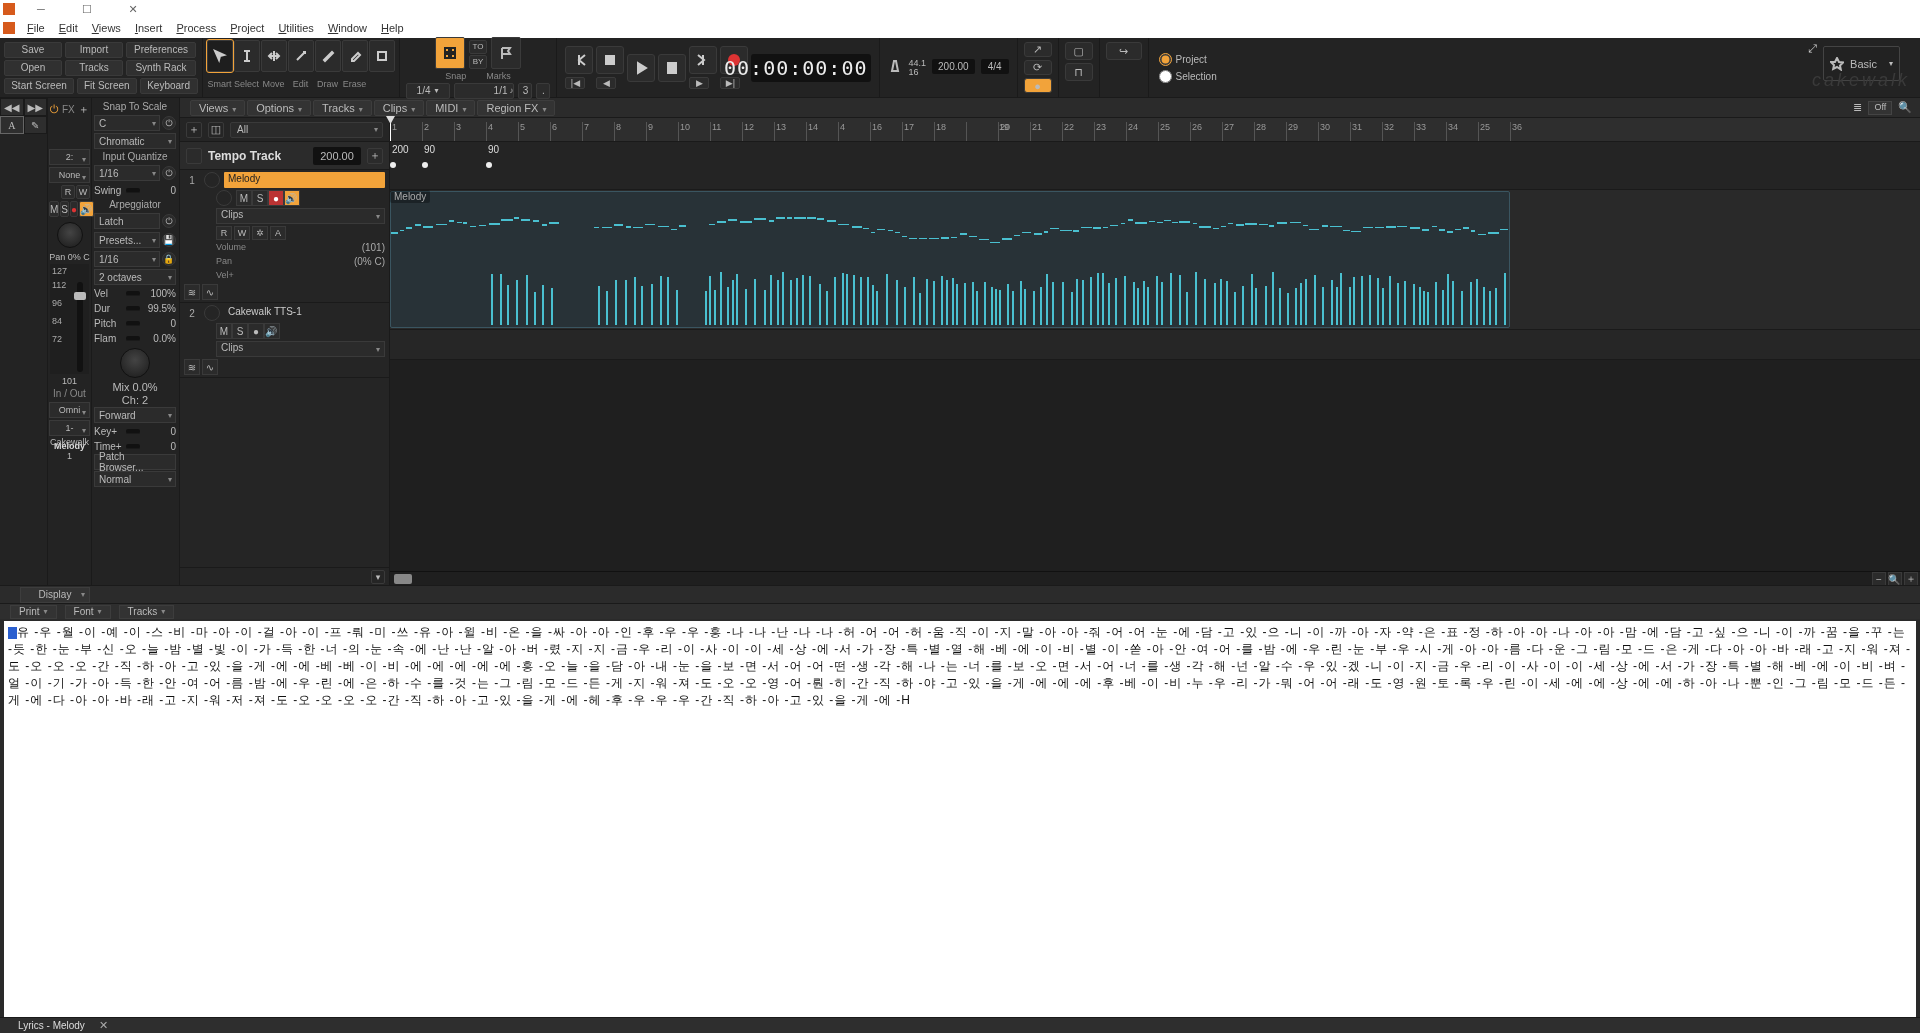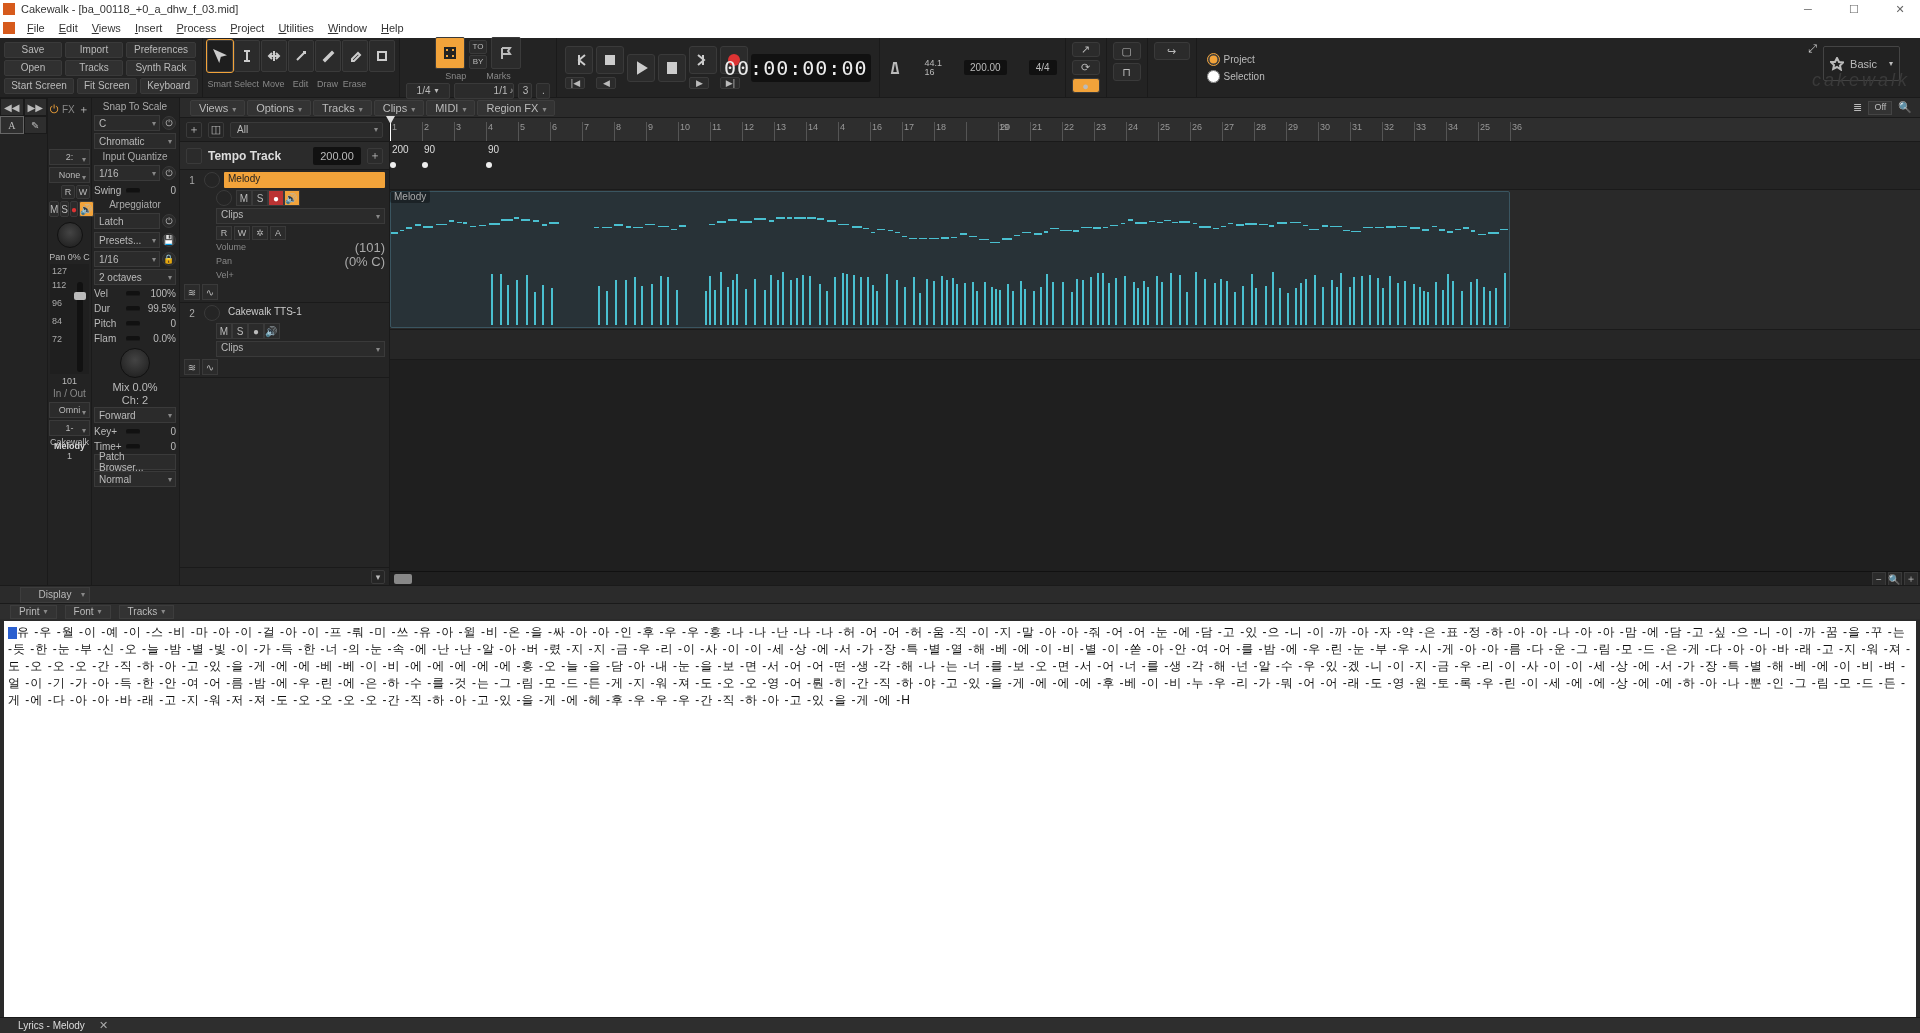--- a/index.html
+++ b/index.html
@@ -35,21 +35,21 @@
 .snap-mini { width: 18px; height: 14px; background: #2b2b2b; border: 1px solid #3a3a3a; border-radius: 2px; font-size: 8px; display: flex; align-items: center; justify-content: center; }
 .snap-drop { height: 16px; background: #2b2b2b; border: 1px solid #3a3a3a; border-radius: 2px; font-size: 10px; display: flex; align-items: center; justify-content: center; min-width: 44px; position: relative; }
 .transport { display: flex; gap: 3px; align-items: center; padding: 0 8px; border-right: 1px solid #1a1a1a; }
 .tp-btn { width: 28px; height: 28px; background: #2b2b2b; border: 1px solid #3a3a3a; border-radius: 3px; display: flex; align-items: center; justify-content: center; color: #ccc; }
 .tp-btn.rec { color: #d33; }
 .tp-btn.rec .dot { width: 12px; height: 12px; background: #d33; border-radius: 50%; }
 .transport .buscol { display: flex; flex-direction: column; gap: 3px; }
 .tp-small { width: 20px; height: 12px; background: #2b2b2b; border: 1px solid #3a3a3a; border-radius: 2px; display: flex; align-items: center; justify-content: center; font-size: 9px; }
 .timecode { width: 120px; height: 28px; background: #111; color: #eee; font-family: "Consolas", monospace; font-size: 20px; letter-spacing: 1px; display: flex; align-items: center; justify-content: flex-end; padding-right: 4px; border-radius: 3px; }
 .meta-group { display: flex; flex-direction: column; justify-content: center; gap: 4px; padding: 0 8px; border-right: 1px solid #1a1a1a; font-size: 10px; }
-.meta-row { display: flex; gap: 22px; align-items: center; }
+.meta-row { display: flex; gap: 6px; align-items: flex-start; }
 .meta-val { background: #111; padding: 2px 6px; border-radius: 2px; min-width: 36px; text-align: center; }
 .loop-group { display: flex; flex-direction: column; gap: 3px; padding: 4px 6px; border-right: 1px solid #1a1a1a; }
 .loop-btn { width: 28px; height: 18px; background: #2b2b2b; border: 1px solid #3a3a3a; border-radius: 3px; display: flex; align-items: center; justify-content: center; }
 .loop-btn.on { background: #f2a33a; }
 .radio-group { display: flex; flex-direction: column; justify-content: center; gap: 4px; padding: 0 10px; font-size: 10px; }
 .radio-group label { display: flex; align-items: center; gap: 4px; }
 .radio-group input { accent-color: #f2a33a; }
 .rib-spacer { flex: 1; }
 .ws-drop { margin: 4px 10px 0 0; height: 35px; background: #222; border: 1px solid #444; display: flex; align-items: center; padding: 0 6px; gap: 6px; border-radius: 2px; }
 .brand { position: absolute; right: 10px; top: 70px; color: #3a3a3a; font-size: 18px; letter-spacing: 3px; font-style: italic; pointer-events: none; }
@@ -117,21 +117,21 @@
 .track .mscluster{display:flex;gap:0;padding-left:36px;margin-top:2px;}
 .track .msbtn{width:16px;height:16px;font-size:10px;display:flex;align-items:center;justify-content:center;background:#2b2b2b;border:1px solid #3a3a3a;}
 .track .msbtn.armed{background:#b33;color:#fff;}
 .track .msbtn.mon{background:#f2a33a;color:#222;}
 .track .clipsdrop{height:16px;background:#2b2b2b;border:1px solid #3a3a3a;margin:2px 4px 0 36px;font-size:10px;padding:0 4px;position:relative;}
 .track .clipsdrop .tri{position:absolute;right:4px;top:3px;font-size:8px;color:#888;}
 .track .rwxa{display:flex;gap:2px;padding-left:36px;margin-top:2px;}
 .track .rwxa .b{width:16px;height:14px;border:1px solid #3a3a3a;background:#2b2b2b;font-size:9px;display:flex;align-items:center;justify-content:center;}
 .track .paramrow{display:flex;align-items:center;padding:0 4px 0 36px;height:14px;}
 .track .paramrow .plab{flex:1;font-size:9px;color:#888;}
-.track .paramrow .pval{font-size:13px;color:#aaa;}
+.track .paramrow .pval{font-size:10px;color:#aaa;}
 .track .zigzag{display:flex;gap:2px;padding:2px 4px 0 4px;}
 .track .zigzag .z{width:16px;height:16px;border:1px solid #3a3a3a;background:#2b2b2b;font-size:10px;display:flex;align-items:center;justify-content:center;}
 .tp-foot{margin-top:auto;height:18px;border-top:1px solid #1a1a1a;display:flex;justify-content:flex-end;align-items:center;padding-right:4px;}
 .tp-foot .icn{width:14px;height:14px;border:1px solid #3a3a3a;border-radius:2px;display:flex;align-items:center;justify-content:center;font-size:9px;}
 
 
 .clips { position: absolute; left: 390px; right: 0; top: 118px; bottom: 448px; display:flex;flex-direction:column; background:#272727; }
 .ruler { height: 24px; position:relative;border-bottom:1px solid #1a1a1a;background:#2e2e2e;}
 .ruler .tick { position:absolute; top:4px; bottom:0; border-left:1px solid #555;}
 .ruler .ticklab { position:absolute; top:4px; font-size:9px; color:#999;padding-left:2px;}
@@ -171,21 +171,20 @@
 .bottomtabbar .tab{padding:0 8px;font-size:10px;color:#ddd;}
 .bottomtabbar .x{color:#aaa;}
 
 svg{width:14px;height:14px;fill:none;stroke:currentColor;stroke-width:2;}
 </style>
 </head>
 <body>
 
 <div class="titlebar">
   <div class="appicon"></div>
-  <div class="title">Cakewalk - [ba_00118_+0_a_dhw_f_03.mid]</div>
   <div class="winbtn">─</div>
   <div class="winbtn">☐</div>
   <div class="winbtn close">✕</div>
 </div>
 
 <div class="menubar">
   <div class="appicon"></div>
   <span class="menuitem"><span class="ul">F</span>ile</span>
     <span class="menuitem"><span class="ul">E</span>dit</span>
     <span class="menuitem"><span class="ul">V</span>iews</span>

